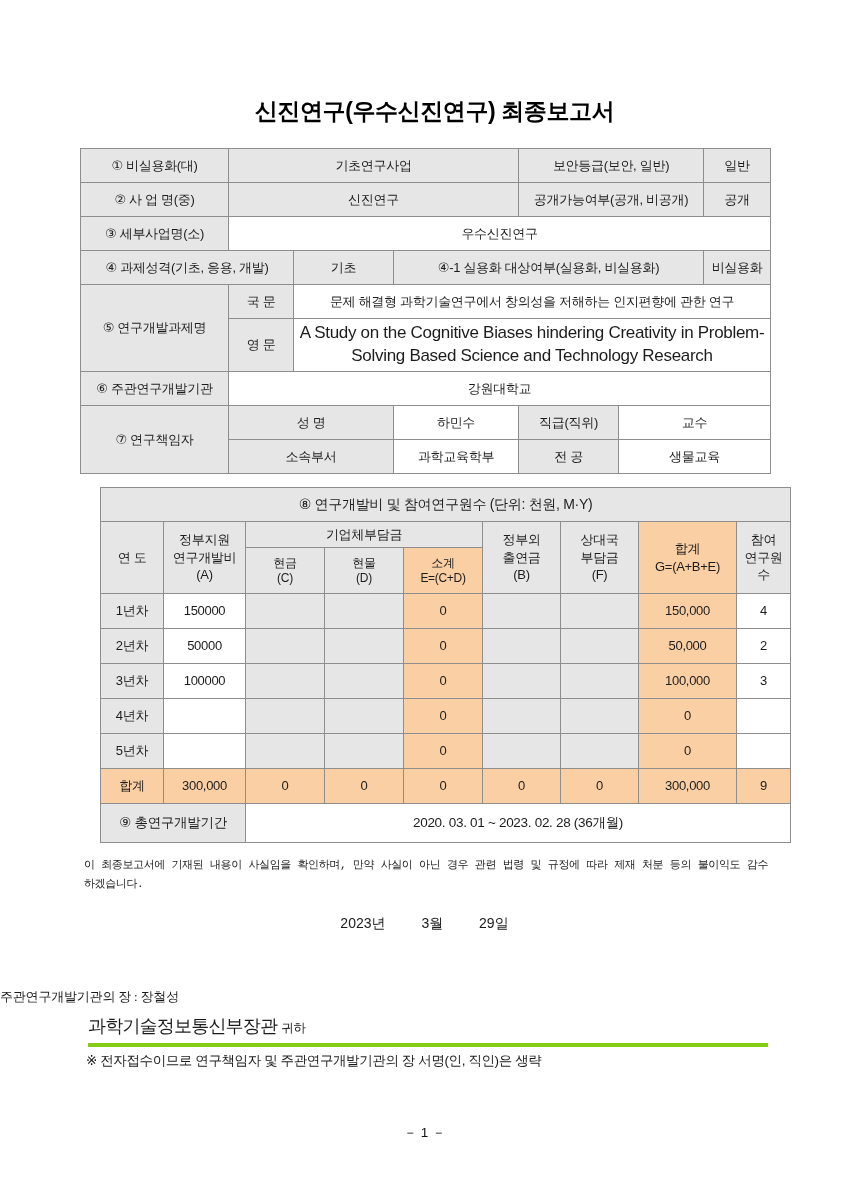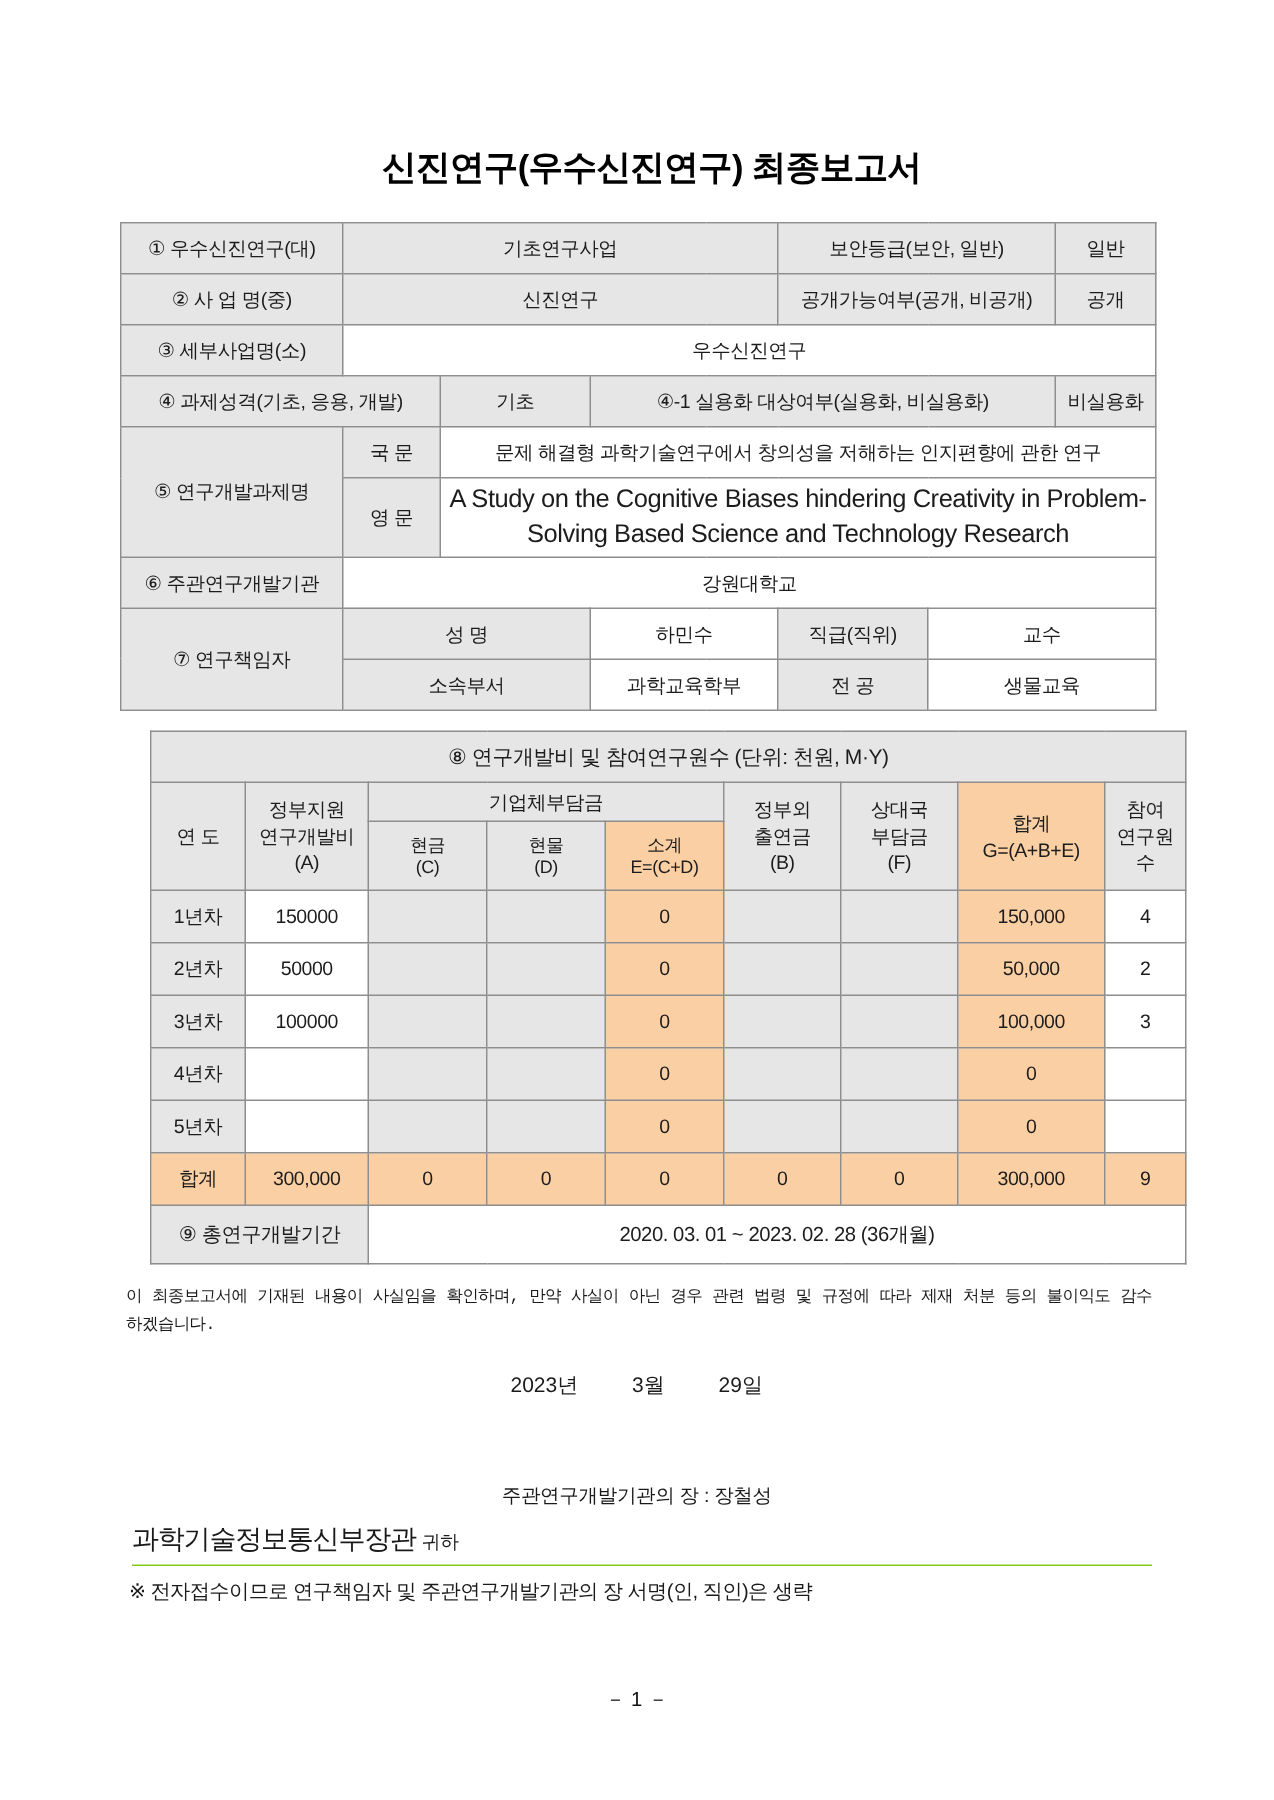--- a/index.html
+++ b/index.html
@@ -103,31 +103,31 @@
     left: 0; top: 955px;
     width: 849px;
     text-align: center;
     font-size: 13.5px;
     letter-spacing: -0.2px;
   }
   .sig-line-2 {
     position: absolute;
     left: 0; top: 988px;
     width: 849px;
-    text-align: center;
     font-size: 13px;
     letter-spacing: -0.2px;
+    font-family: Liberation Serif, serif;
   }
   .recipient {
     position: absolute;
     left: 88px; top: 1014px;
     width: 680px;
     font-size: 18px;
     letter-spacing: -0.8px;
-    border-bottom: 1px solid #84cc16;
+    border-bottom: 4px solid #84cc16;
     padding-bottom: 5px;
   }
   .recipient .honorific {
     font-size: 12.5px;
     letter-spacing: -0.2px;
     margin-left: 4px;
   }
   .note {
     position: absolute;
     left: 86px; top: 1052px;
@@ -159,21 +159,21 @@
       <col style="width:30px">
       <col style="width:47px">
       <col style="width:48px">
       <col style="width:100px">
       <col style="width:85px">
       <col style="width:67px">
     </colgroup>
     <tbody>
 
       <tr>
-        <td class="gray lbl">① 우수신진연구(대)</td>
+        <td class="gray lbl">① 비실용화(대)</td>
         <td class="gray" colspan="5">기초연구사업</td>
         <td class="gray" colspan="2">보안등급(보안, 일반)</td>
         <td class="gray">일반</td>
       </tr>
 
       <tr>
         <td class="gray lbl">② 사  업  명(중)</td>
         <td class="gray" colspan="5">신진연구</td>
         <td class="gray" colspan="2">공개가능여부(공개, 비공개)</td>
         <td class="gray">공개</td>

